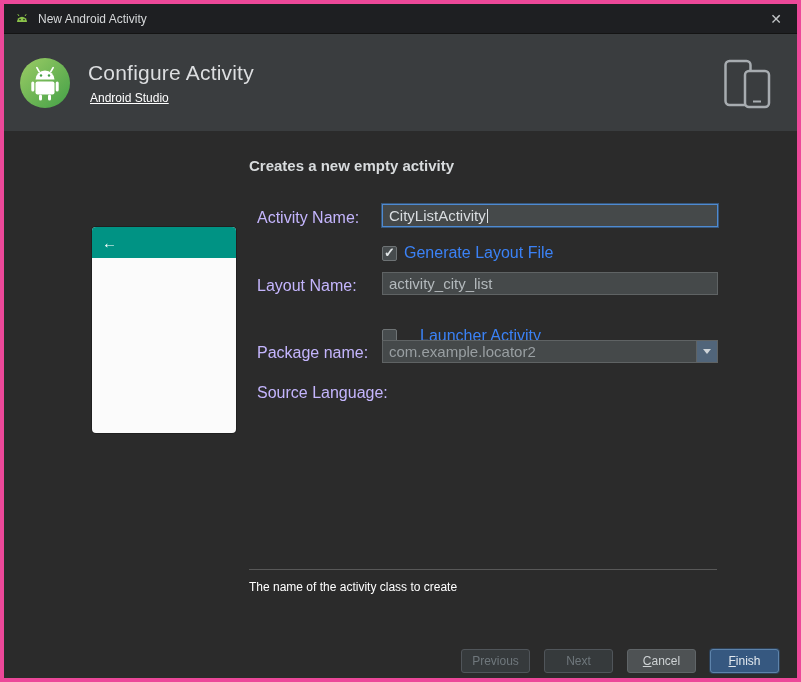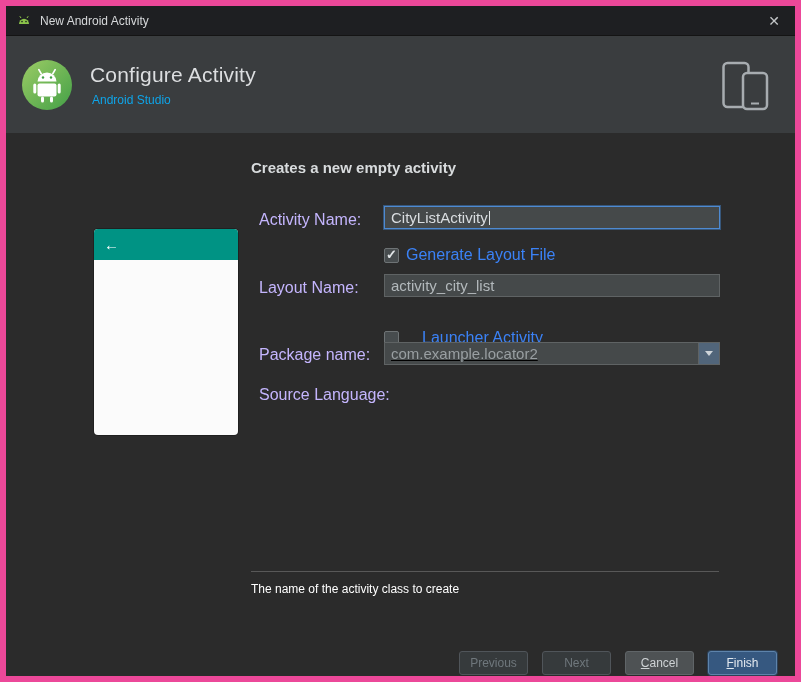--- a/index.html
+++ b/index.html
@@ -1,21 +1,21 @@
 <!DOCTYPE html>
 <html><head>
 <meta charset="utf-8">
 <style>
   * { margin:0; padding:0; box-sizing:border-box; }
   html,body { background:#1a1a1a; }
   body { font-family:"Liberation Sans", sans-serif; }
 
   .window{
     position:relative; width:801px; height:682px;
-    background:#2b2b2b; border:6px solid #ec4899; overflow:hidden;
+    background:#2b2b2b; border:4px solid #ec4899; overflow:hidden;
   }
 
   
   .titlebar{
     height:30px; background:#1e1f22; display:flex; align-items:center;
     padding:0 10px; border-bottom:1px solid #141414;
   }
   .titlebar .app-icon{ width:16px; height:16px; margin-right:8px; flex:0 0 auto; }
   .titlebar .title{ color:#d6d8da; font-size:12px; flex:1; }
   .titlebar .close{
@@ -23,21 +23,21 @@
     display:flex; align-items:center; justify-content:center; cursor:pointer;
   }
 
   
   .banner{
     height:97px; background:#3a3d3f; position:relative;
     display:flex; align-items:center; padding:16px 14px;
   }
   .banner .logo{ width:54px; height:54px; margin-right:16px; flex:0 0 auto; }
   .banner .titles .h1{ color:#dcdee0; font-size:21px; font-weight:400; letter-spacing:.2px; }
-  .banner .titles .h2{ color:#0ea5e9; font-size:12px; margin-top:6px; margin-left:2px; }
+  .banner .titles .h2{ color:#ffffff; font-size:12px; margin-top:6px; margin-left:2px;text-decoration:underline; }
   .banner .devices{ position:absolute; right:26px; top:52%; transform:translateY(-50%); }
 
   
   .content{ position:relative; height:554px; background:#2b2b2b; }
 
   .heading{
     position:absolute; left:245px; top:26px;
     color:#d8dbdd; font-size:15px; font-weight:bold;
   }
 
@@ -62,21 +62,21 @@
   }
   .field.focused{
     border:1px solid #4e8ad1;
     box-shadow:0 0 0 1px rgba(66,124,190,.55);
   }
   .val-bright{ color:#d9dde0; }
   .val-dim{ color:#b3b9bc; }
   .val-ghost{ color:#999fa2; }
   .caret{ display:inline-block; width:1px; height:14px; background:#dfe3e6; margin-left:1px; }
 
-  .combo{ padding-right:26px;text-decoration:underline; }
+  .combo{ padding-right:26px; }
   .combo .arrow-btn{
     position:absolute; right:0; top:0; bottom:0; width:21px;
     background:#51657a; border-left:1px solid #5f6364;
     display:flex; align-items:center; justify-content:center;
   }
   .combo .arrow{
     width:0; height:0;
     border-left:4px solid transparent; border-right:4px solid transparent;
     border-top:5px solid #ced4d9;
   }

